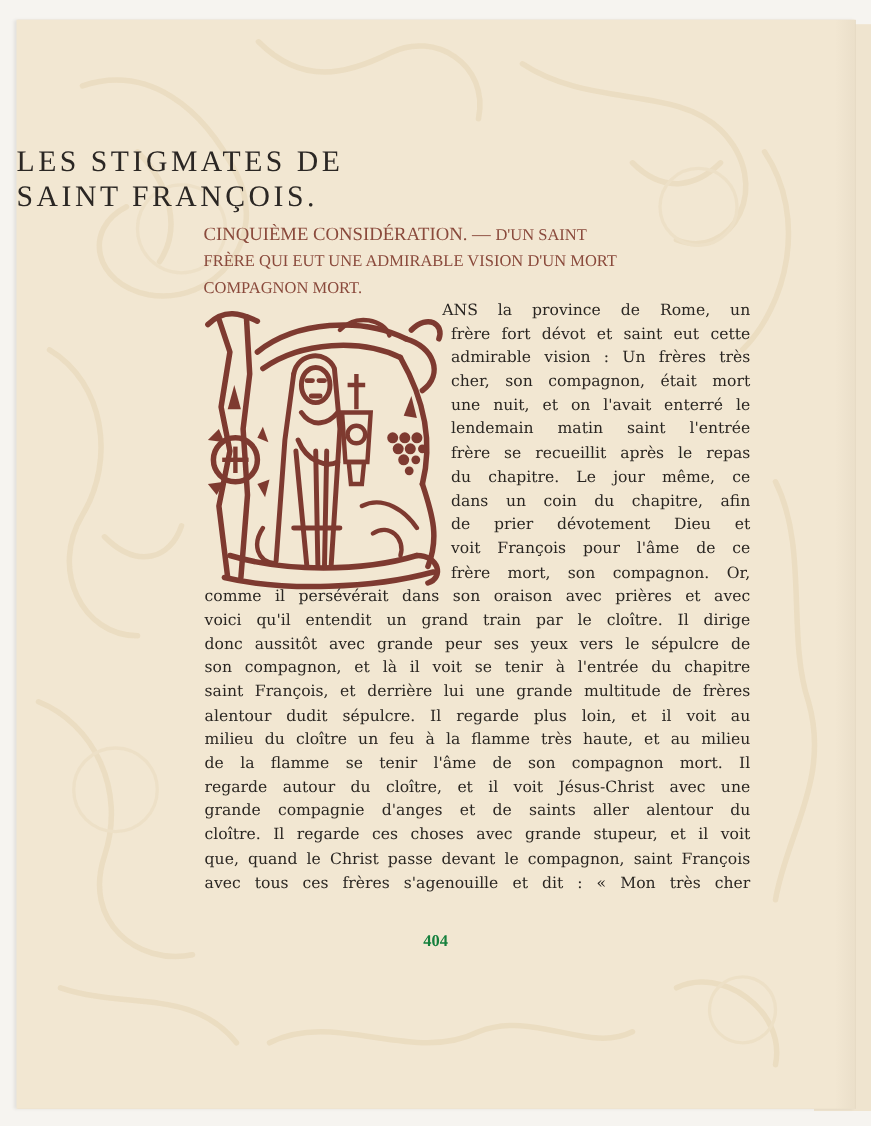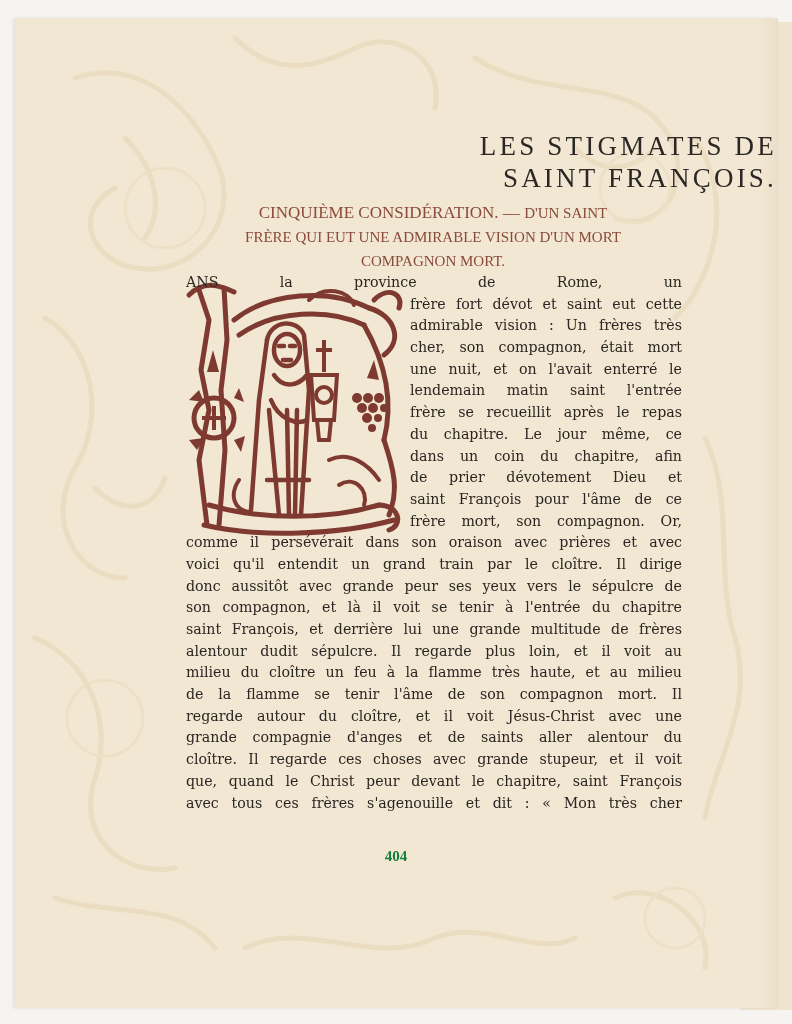--- a/index.html
+++ b/index.html
@@ -19,44 +19,44 @@
     box-shadow: 1px 0 0 #e5d9c2, -2px 0 3px rgba(0,0,0,0.08);
     overflow: hidden;
   }
   .watermark { position: absolute; inset: 0; opacity: 0.55; }
   .fold-shadow {
     position: absolute; right: 0; top: 0; width: 18px; height: 100%;
     background: linear-gradient(to right, rgba(0,0,0,0), rgba(120,100,70,0.06));
   }
 
   .title {
-    position: absolute; left: 0; width: 100%; text-align: right;
+    position: absolute; left: 0; width: 100%; text-align: left;
     color: #2b2724; font-family: "Liberation Serif", serif;
     font-size: 27px; letter-spacing: 3.2px; line-height: 32px; margin: 0;
     top: 112px; font-weight: normal;
   }
   .title span { display: block; }
   .subtitle {
-    position: absolute; left: 170px; width: 496px; text-align: center;
+    position: absolute; left: 170px; width: 496px; 
     color: #8a4a3c; font-family: "Liberation Serif", serif;
     font-size: 17px; line-height: 24px; top: 183px; margin: 0; font-weight: normal;
   }
   .subtitle .sm { font-size: 15px; }
   .subtitle .line { display: block; white-space: nowrap; }
 
   .dropcap {
     position: absolute; left: 164px; top: 262px; width: 230px; height: 260px;
   }
   .body-text {
     position: absolute; left: 171px; top: 254px; width: 496px;
     color: #2a2622; font-family: "DejaVu Serif", serif;
     font-size: 14.2px; line-height: 21.7px;
   }
   .ln { display: block; white-space: nowrap; text-align: justify; text-align-last: justify; height: 21.7px; }
-  .ln.indent { }
+  .ln.indent { margin-left: 216px; }
   .ln.indent2 { margin-left: 224px; }
   .page-number {
     position: absolute; left: 0; width: 100%; text-align: center; top: 830px;
     color: #15803d; font-size: 15px; font-family: "Liberation Serif", serif; font-weight: bold;
   }
 </style>
 </head>
 <body>
 
 <div class="backdrop"></div>
@@ -175,31 +175,31 @@
     <span class="ln indent">ANS la province de Rome, un</span>
     <span class="ln indent2">frère fort dévot et saint eut cette</span>
     <span class="ln indent2">admirable vision : Un frères très</span>
     <span class="ln indent2">cher, son compagnon, était mort</span>
     <span class="ln indent2">une nuit, et on l'avait enterré le</span>
     <span class="ln indent2">lendemain matin saint l'entrée</span>
     <span class="ln indent2">frère se recueillit après le repas</span>
     <span class="ln indent2">du chapitre. Le jour même, ce</span>
     <span class="ln indent2">dans un coin du chapitre, afin</span>
     <span class="ln indent2">de prier dévotement Dieu et</span>
-    <span class="ln indent2">saint François pour l'âme de ce</span>
+    <span class="ln indent2">voit François pour l'âme de ce</span>
     <span class="ln indent2">frère mort, son compagnon. Or,</span>
     <span class="ln">comme il persévérait dans son oraison avec prières et avec</span>
     <span class="ln">voici qu'il entendit un grand train par le cloître. Il dirige</span>
     <span class="ln">donc aussitôt avec grande peur ses yeux vers le sépulcre de</span>
     <span class="ln">son compagnon, et là il voit se tenir à l'entrée du chapitre</span>
     <span class="ln">saint François, et derrière lui une grande multitude de frères</span>
     <span class="ln">alentour dudit sépulcre. Il regarde plus loin, et il voit au</span>
     <span class="ln">milieu du cloître un feu à la flamme très haute, et au milieu</span>
     <span class="ln">de la flamme se tenir l'âme de son compagnon mort. Il</span>
     <span class="ln">regarde autour du cloître, et il voit Jésus-Christ avec une</span>
     <span class="ln">grande compagnie d'anges et de saints aller alentour du</span>
     <span class="ln">cloître. Il regarde ces choses avec grande stupeur, et il voit</span>
-    <span class="ln">que, quand le Christ peur devant le chapitre, saint François</span>
+    <span class="ln">que, quand le Christ passe devant le compagnon, saint François</span>
     <span class="ln">avec tous ces frères s'agenouille et dit : « Mon très cher</span>
   </div>
 
   <div class="page-number">404</div>
 </div>
 
 </body></html>

